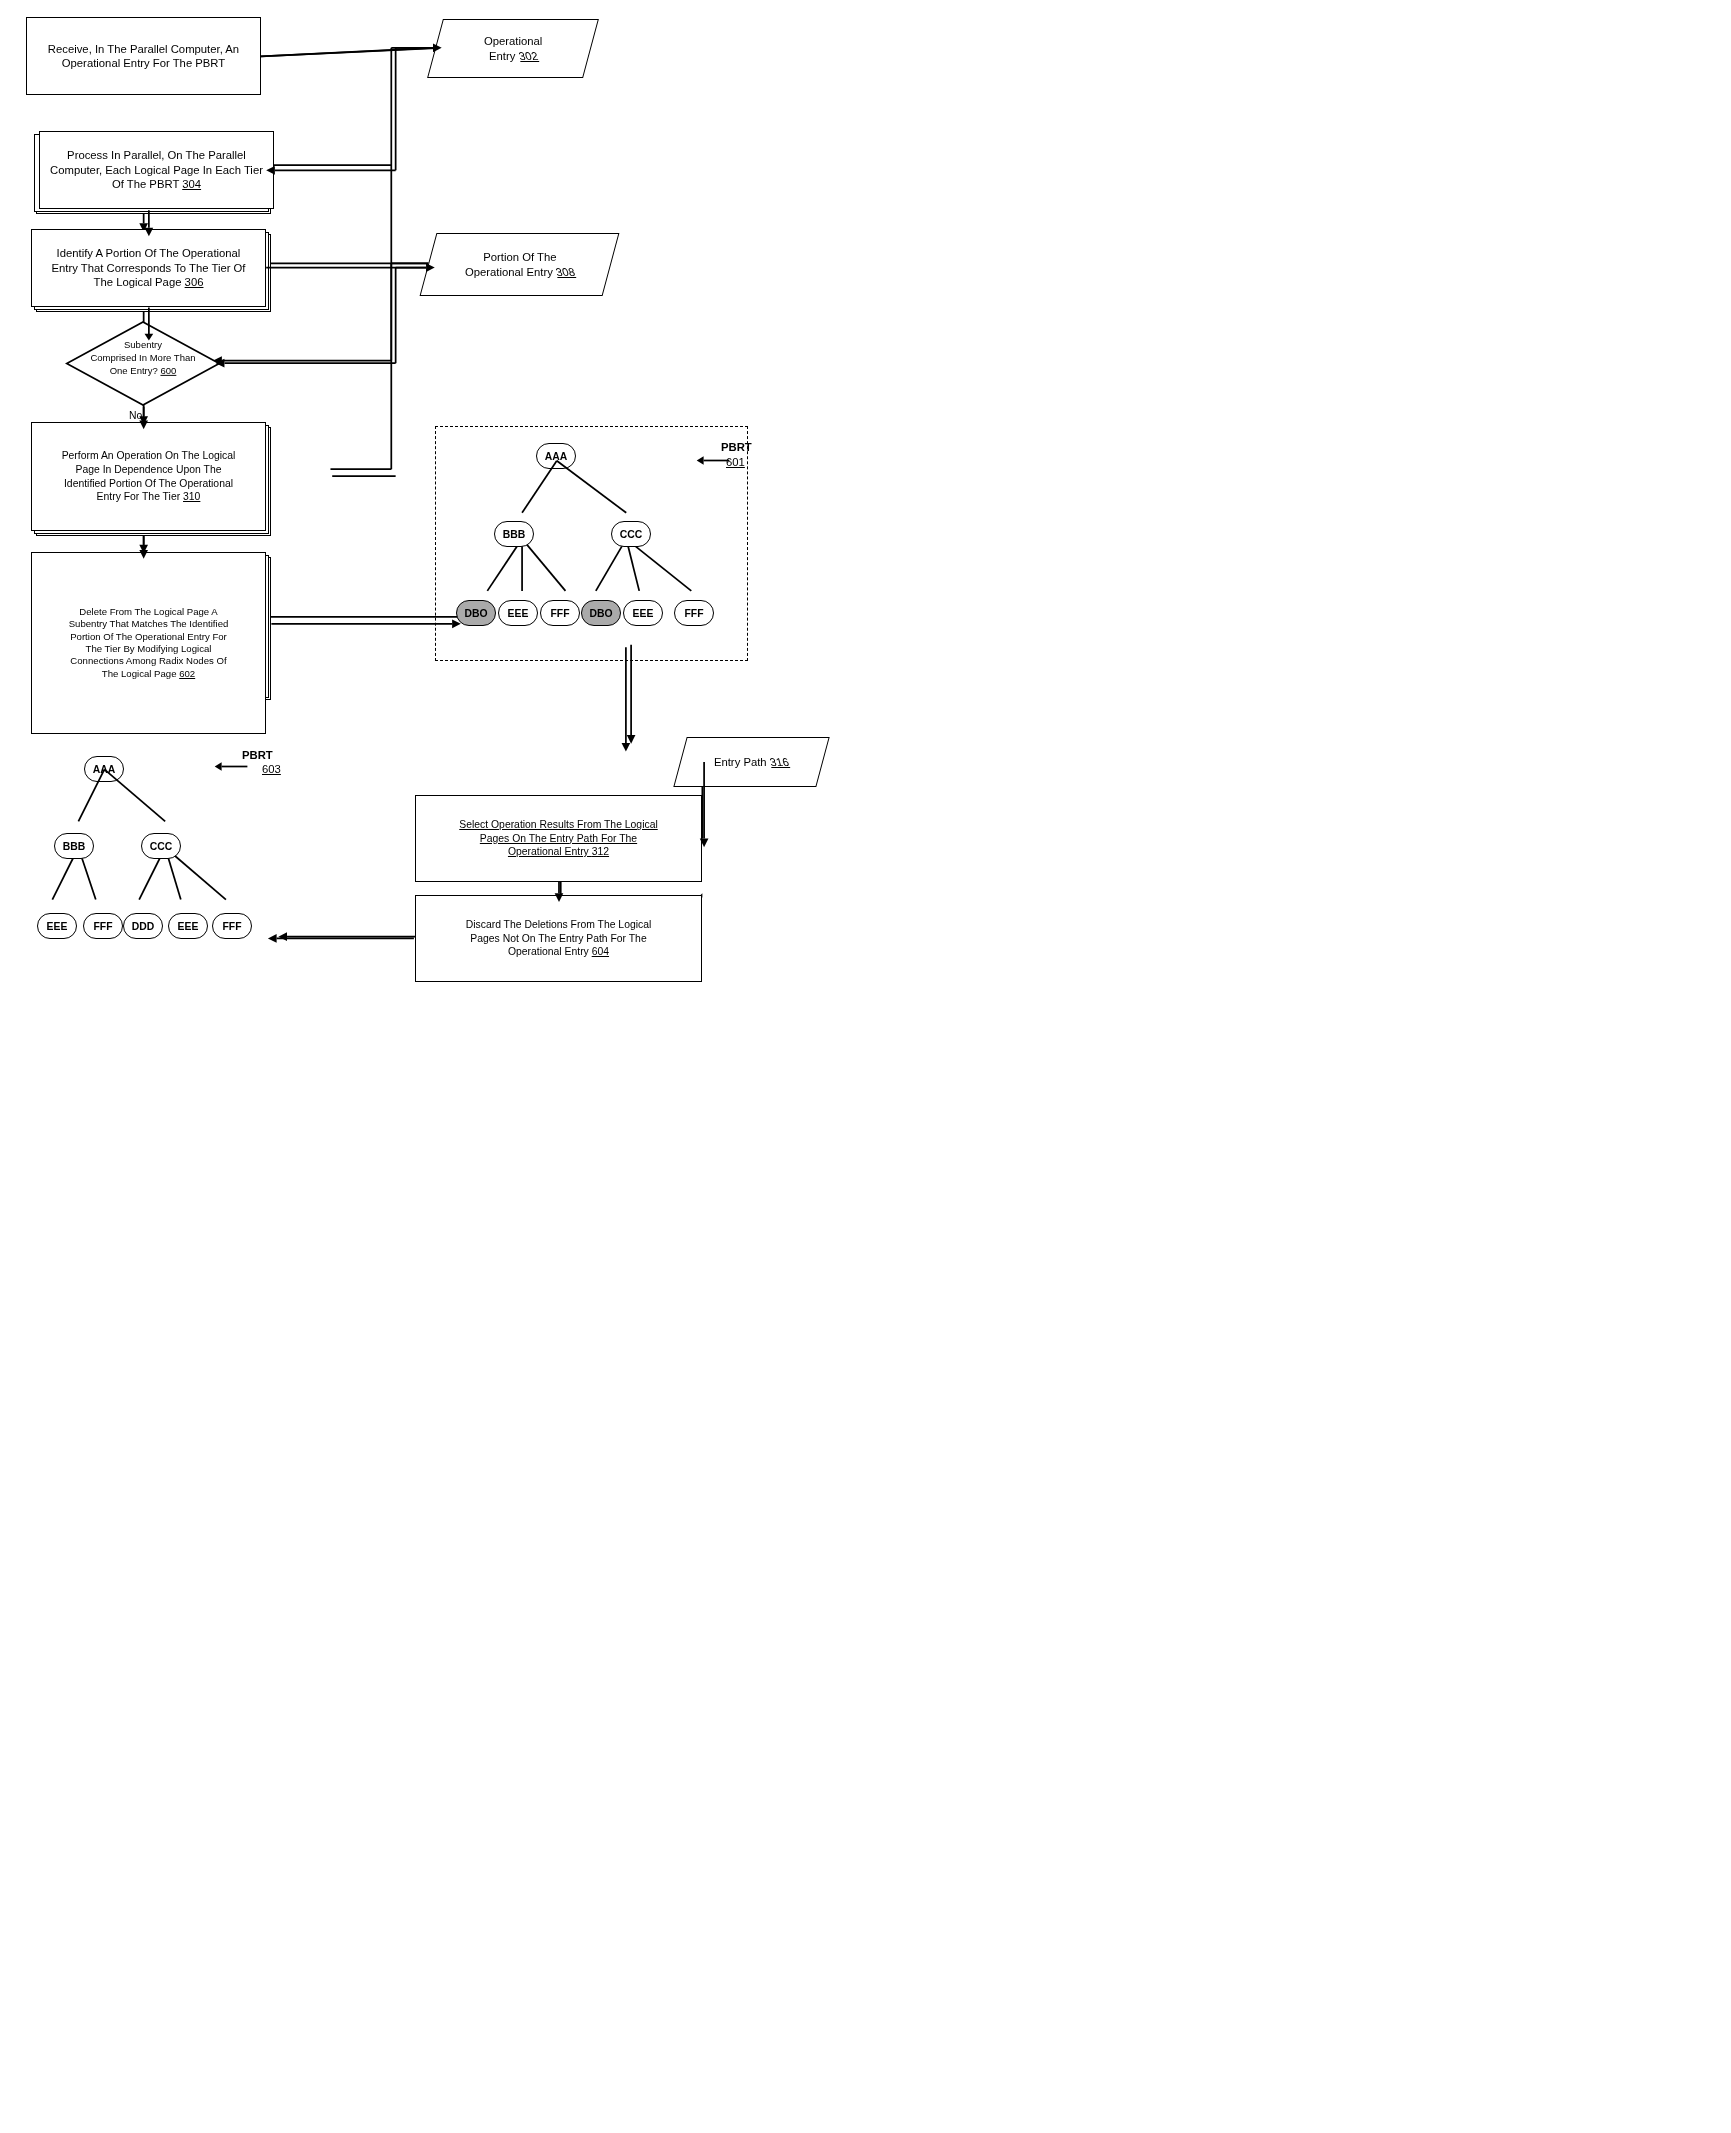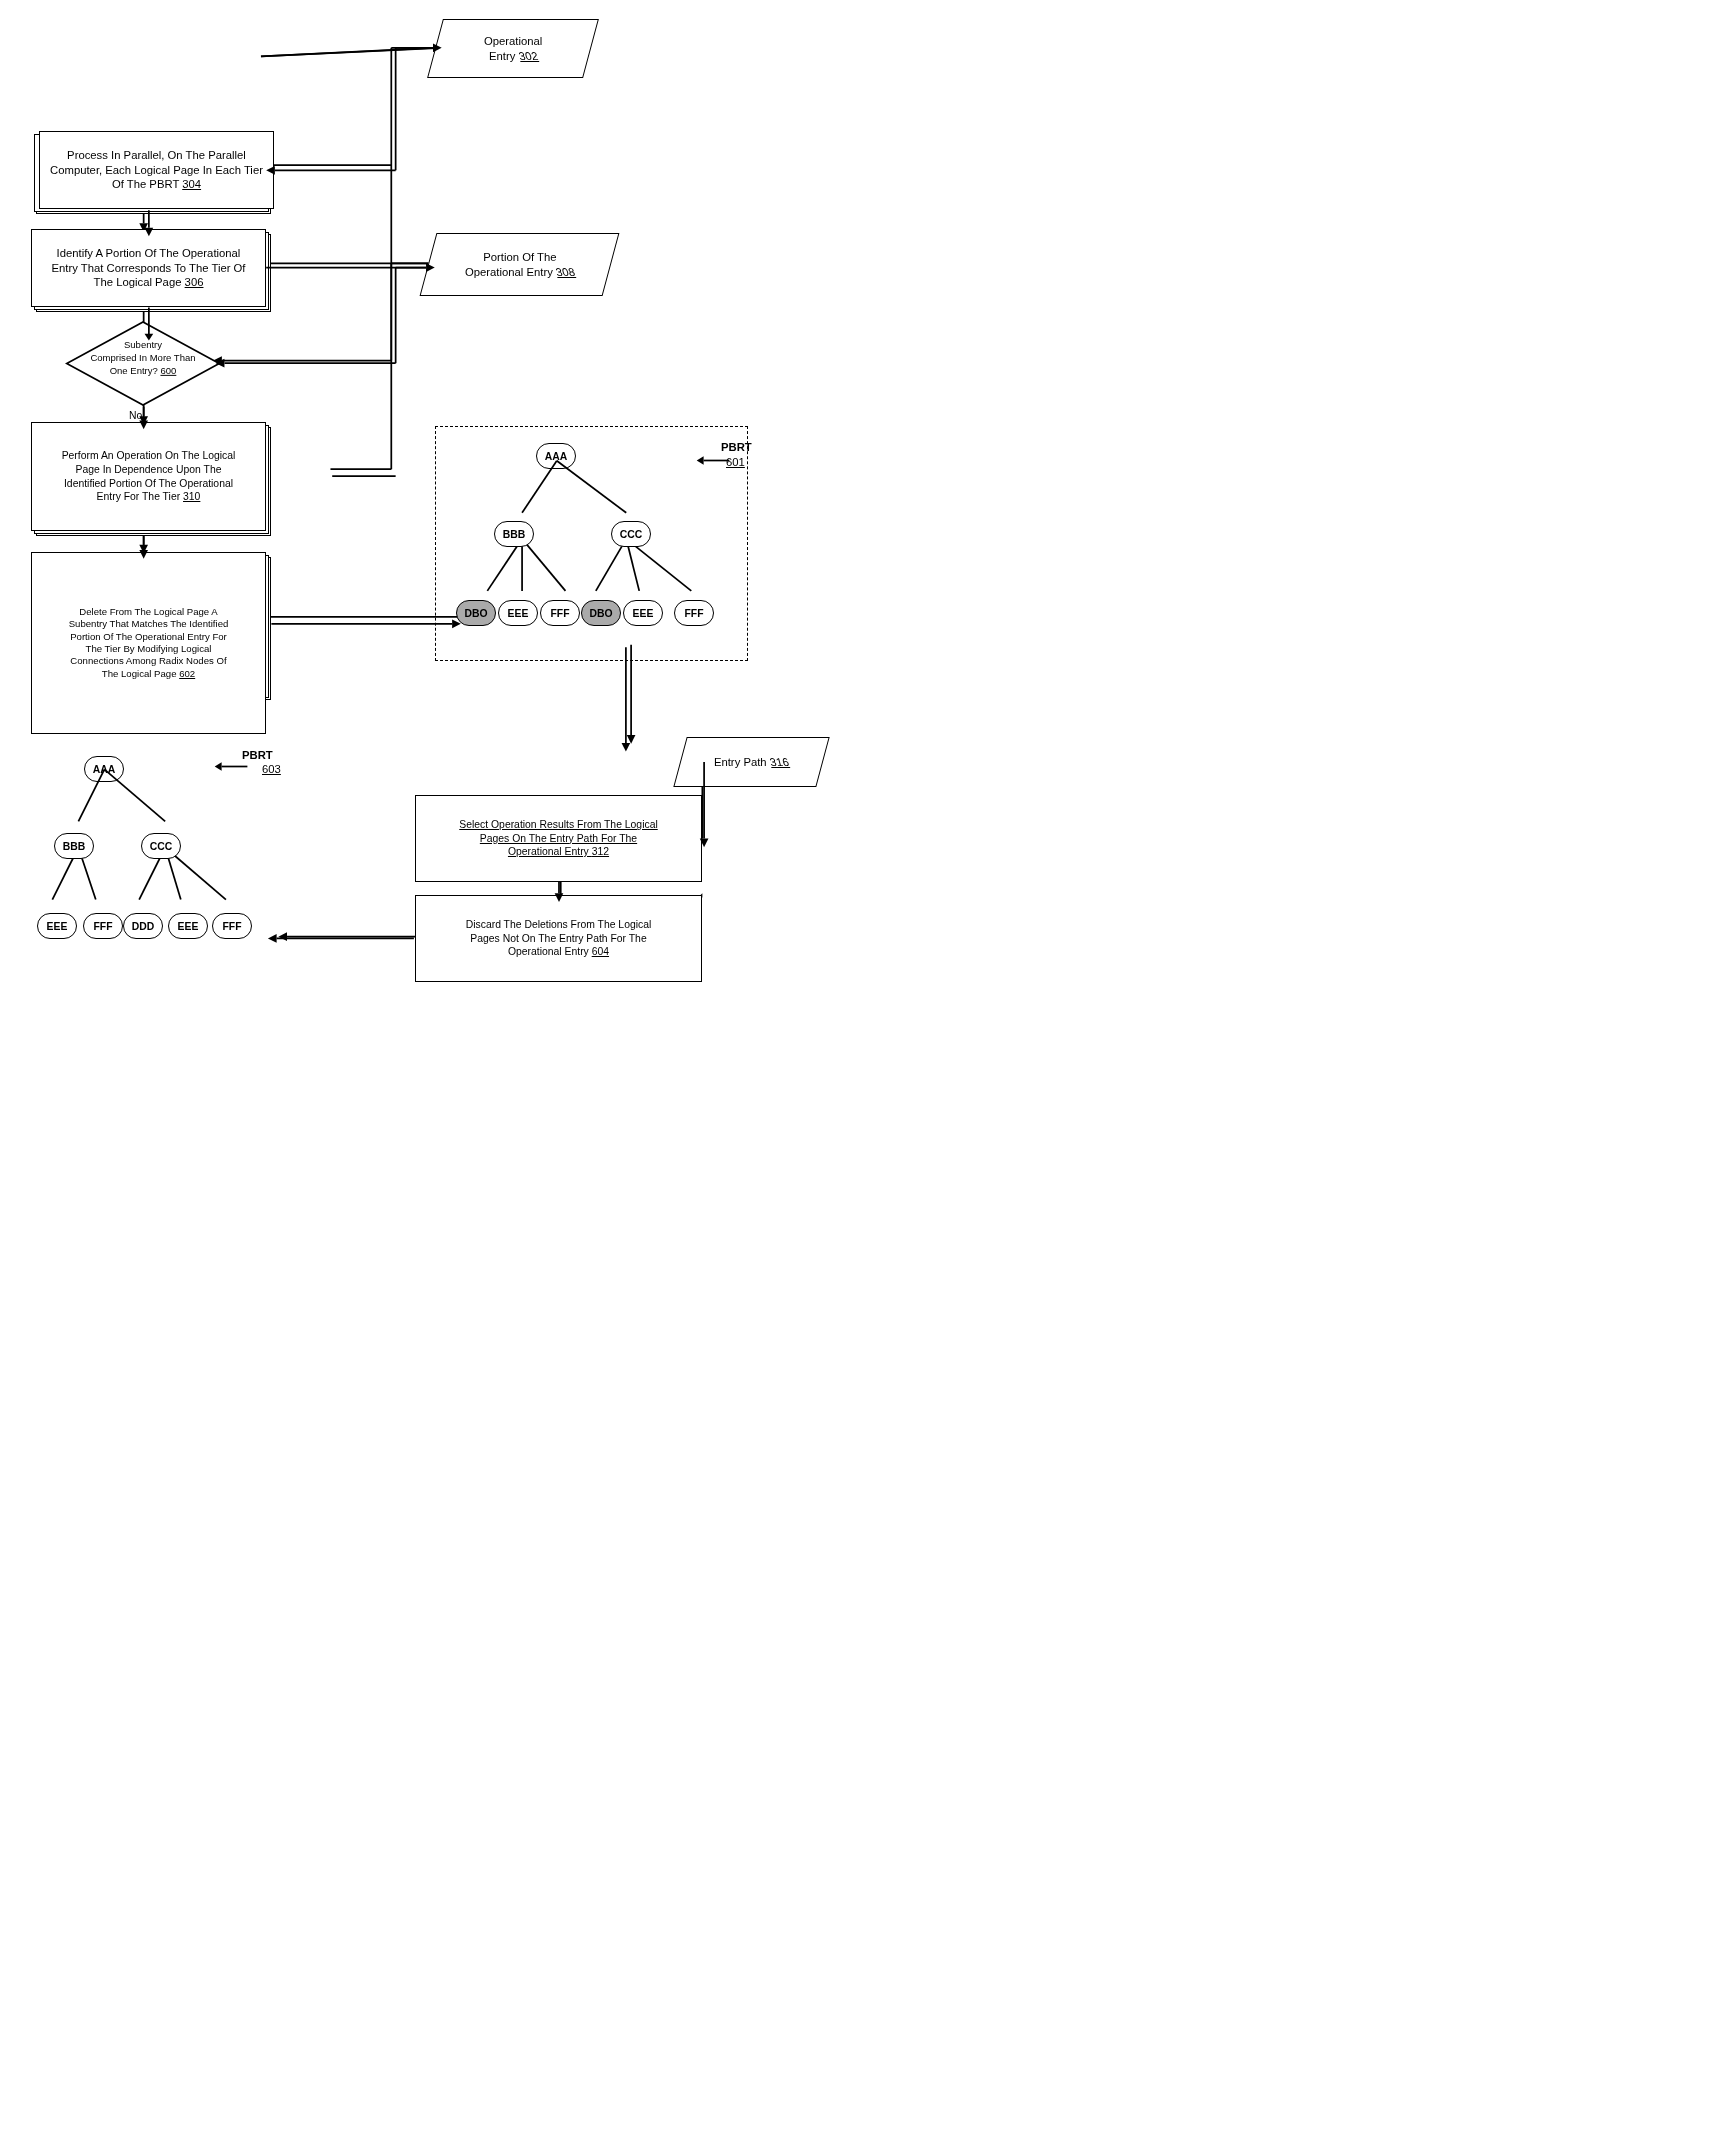--- a/index.html
+++ b/index.html
@@ -130,20 +130,23 @@
     <line x1="645" y1="1012" x2="645" y2="1032" stroke="#000" stroke-width="2"></line>
     <polygon points="640,1032 645,1042 650,1032" fill="#000"></polygon>
 
     <line x1="483" y1="1078" x2="330" y2="1078" stroke="#000" stroke-width="2"></line>
     <polygon points="330,1073 320,1078 330,1083" fill="#000"></polygon>
 
     <line x1="380" y1="540" x2="450" y2="540" stroke="#000" stroke-width="2"></line>
     <line x1="450" y1="540" x2="450" y2="190" stroke="#000" stroke-width="2"></line>
   </svg>
 
+  <div class="box" style="left:26px;top:17.4px;width:235px;height:78px;">
+    <span>Receive, In The Parallel Computer, An Operational Entry For The PBRT</span>
+  </div>
 
   <div class="parallelogram" style="left:435px;top:19px;width:156px;height:59px;">
     <span>Operational<br>Entry <span class="underline">302</span></span>
   </div>
 
   <div style="position:absolute;left:31px;top:131px;">
     <div class="box" style="position:absolute;left:5.2px;top:5.2px;width:235px;height:78px;background:#fff;"></div>
     <div class="box" style="position:absolute;left:2.6px;top:2.6px;width:235px;height:78px;background:#fff;"></div>
     <div class="box" style="position:absolute;left:8px;top:0px;width:235px;height:78px;background:#fff;">
       <span>Process In Parallel, On The Parallel<br>Computer, Each Logical Page In Each Tier<br>Of The PBRT <span class="underline">304</span></span>

